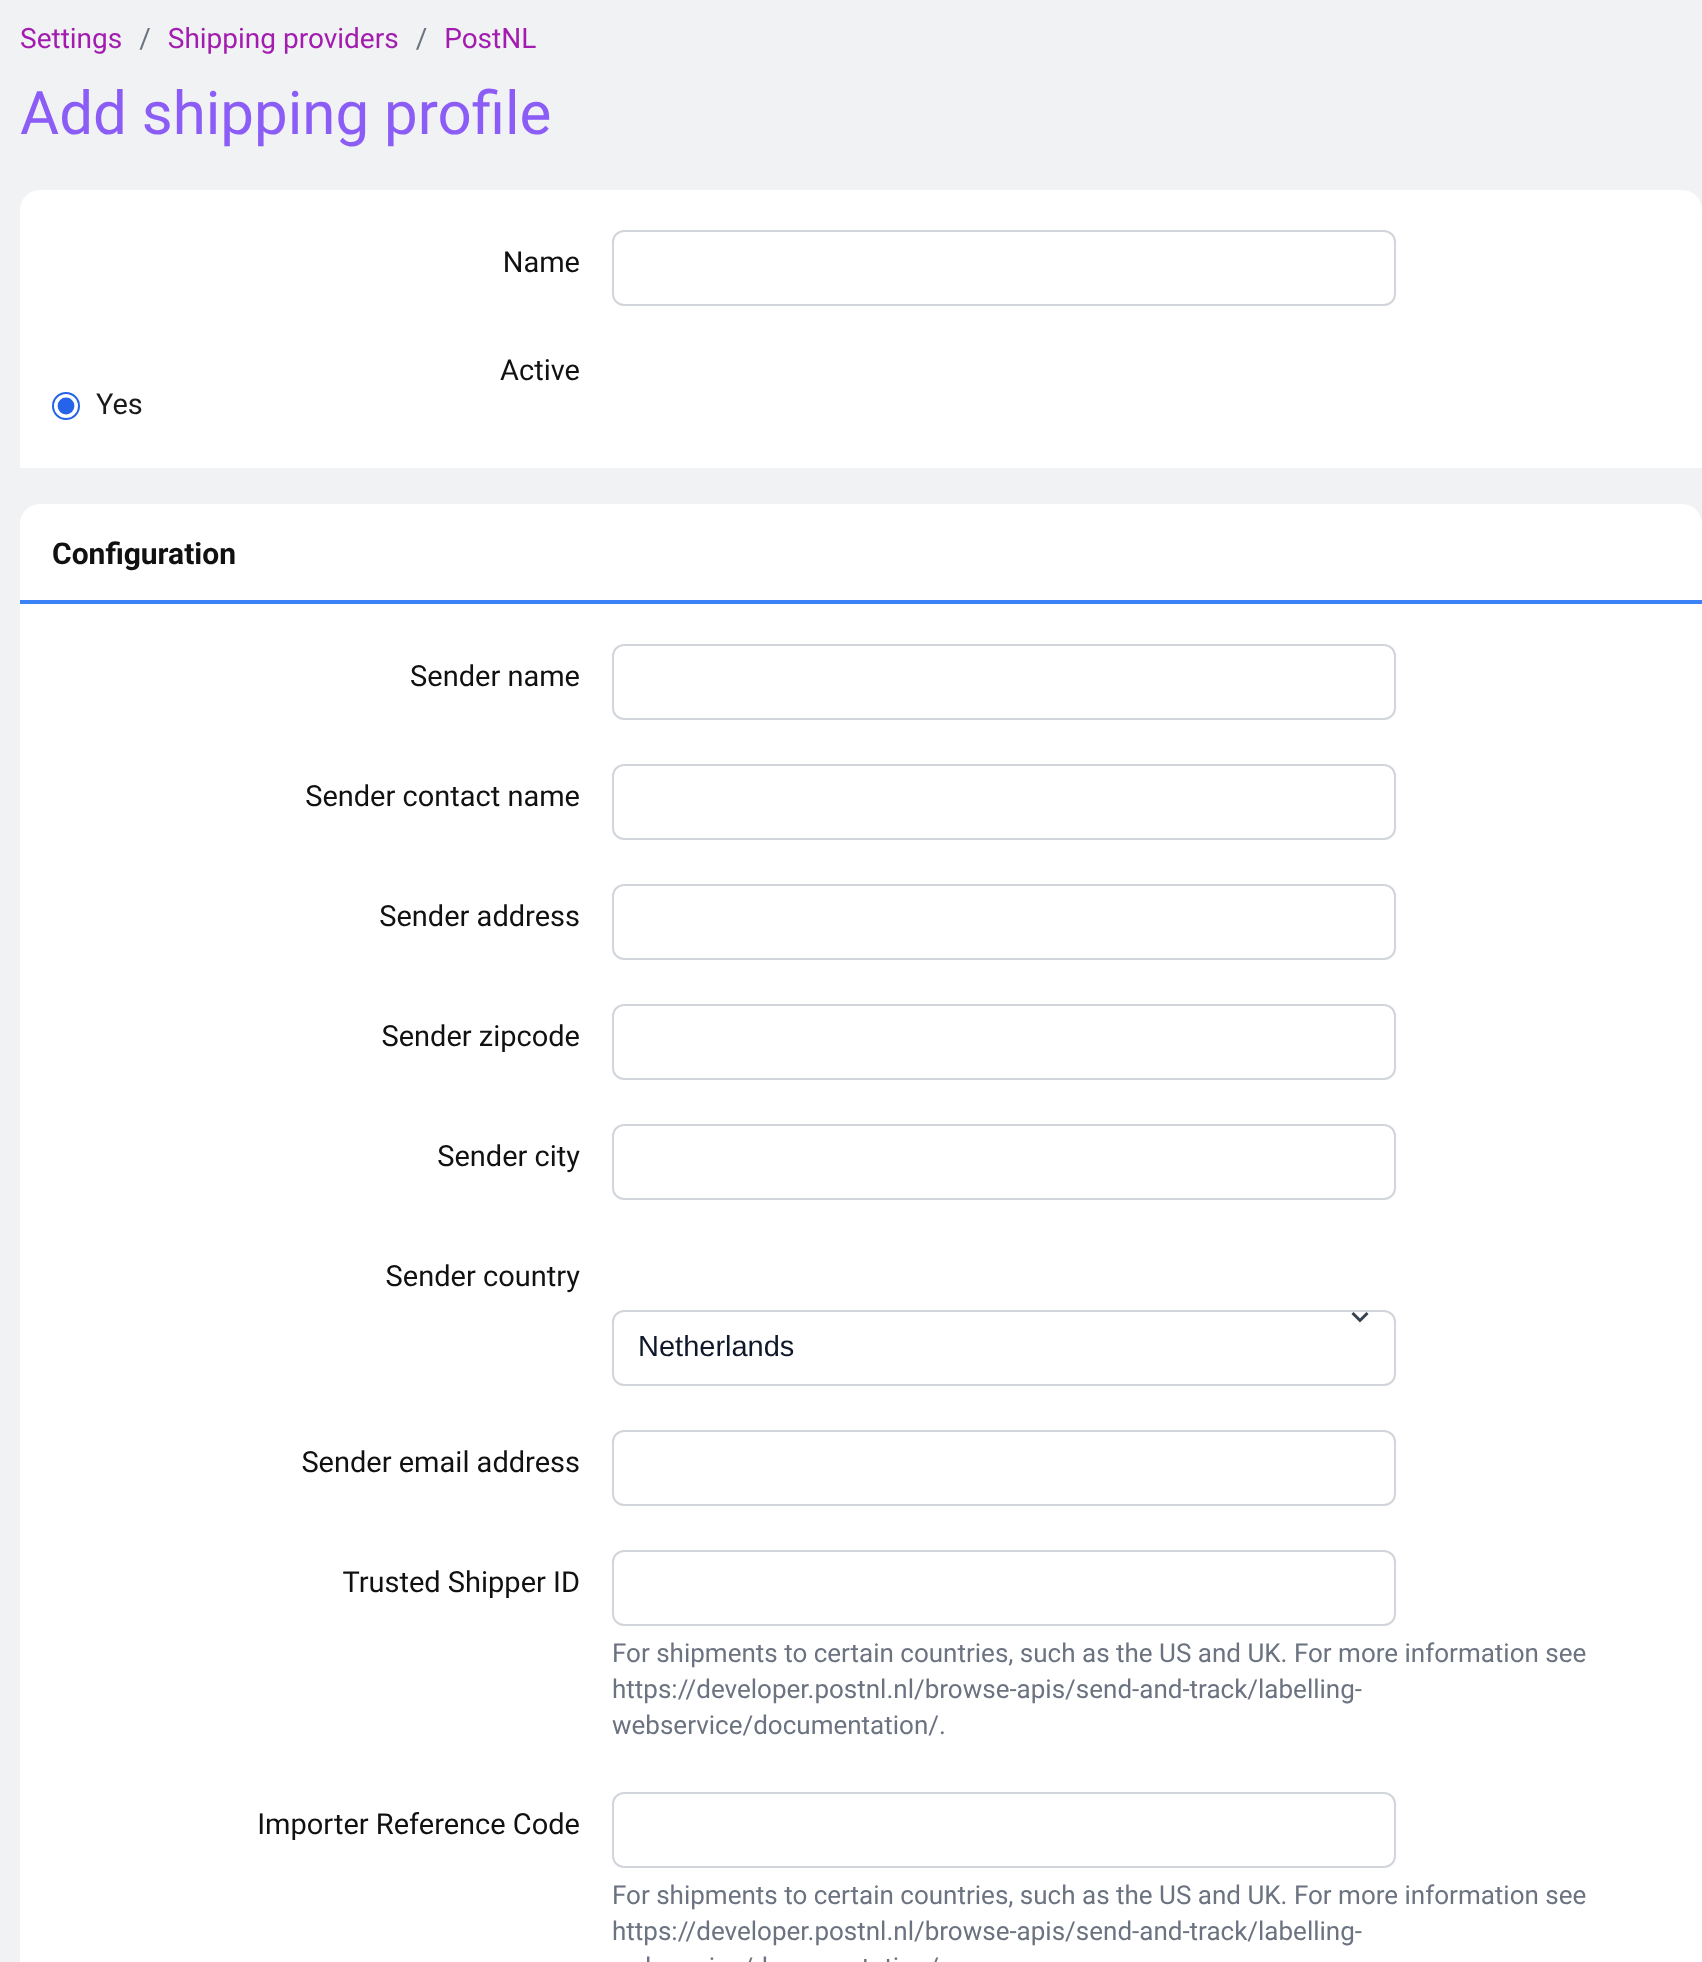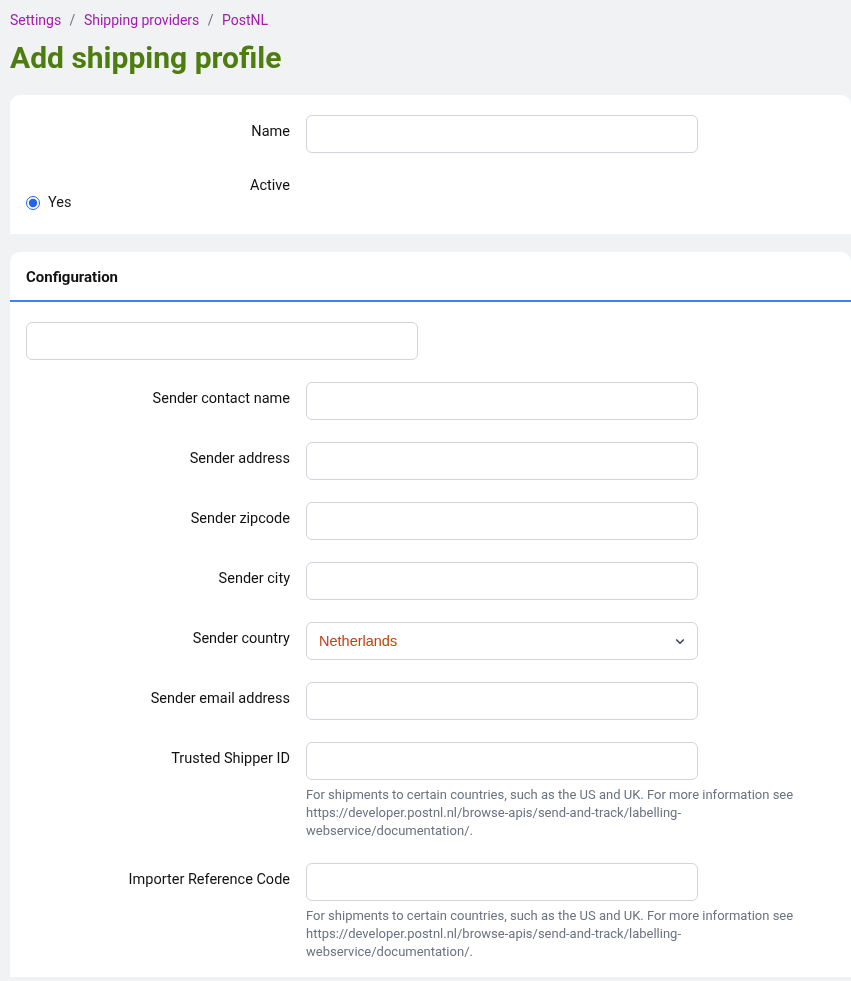--- a/index.html
+++ b/index.html
@@ -23,23 +23,23 @@
       color: #a21caf;
       text-decoration: none;
       cursor: pointer;
     }
     .breadcrumb .sep {
       margin: 0 5px;
       color: #6b7280;
     }
     .page-title {
       font-size: 30px;
-      font-weight: 700;
+      font-weight: 400;
       padding: 8px 10px 20px 10px;
-      color: #4d7c0f;
+      color: #8b5cf6;
     }
     .panel {
       background: #fff;
       border-radius: 10px 10px 0 0;
       margin: 0 0 18px 10px;
     }
     .panel-body {
       padding: 20px 16px 16px 16px;
     }
     .panel-header {
@@ -85,24 +85,25 @@
       width: 392px;
     }
     .select-input {
       width: 100%;
       height: 38px;
       padding: 6px 34px 6px 12px;
       font-size: 14.5px;
       border: 1px solid #d1d5db;
       border-radius: 6px;
       background: #fff;
-      color: #c2410c;
+      color: #0f172a;
       appearance: none;
       -webkit-appearance: none;
       cursor: pointer;
+      margin-top: 33px;
     }
     .select-chevron {
       position: absolute;
       right: 12px;
       top: 50%;
       transform: translateY(-50%);
       pointer-events: none;
       width: 12px;
       height: 12px;
       color: #374151;
@@ -166,20 +167,21 @@
       </div>
     </div>
   </div>
 </div>
 
 <div class="panel">
   <div class="panel-header">Configuration</div>
   <div class="panel-body">
 
     <div class="form-row">
+      <label class="form-label">Sender name</label>
       <div class="form-control-wrap">
         <input type="text" class="text-input" value="" style="">
       </div>
     </div>
 
     <div class="form-row">
       <label class="form-label">Sender contact name</label>
       <div class="form-control-wrap">
         <input type="text" class="text-input" value="" style="">
       </div>

